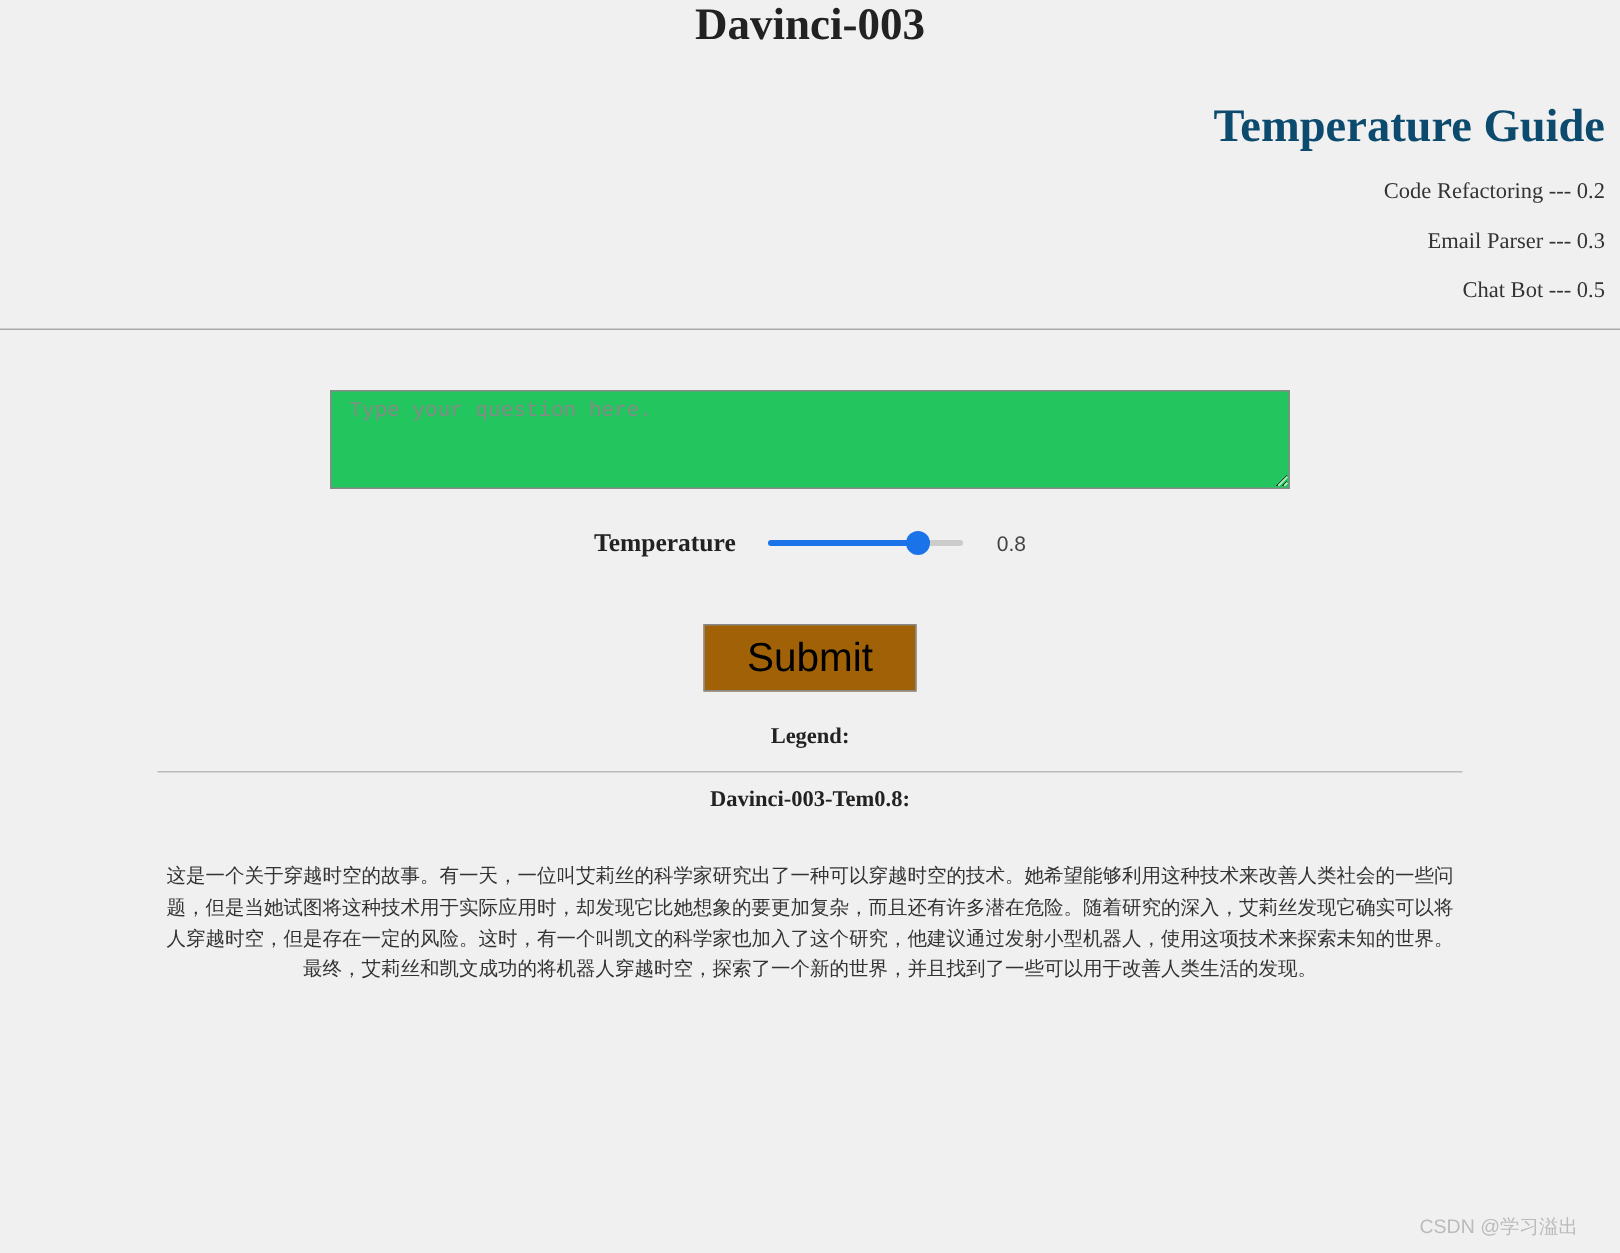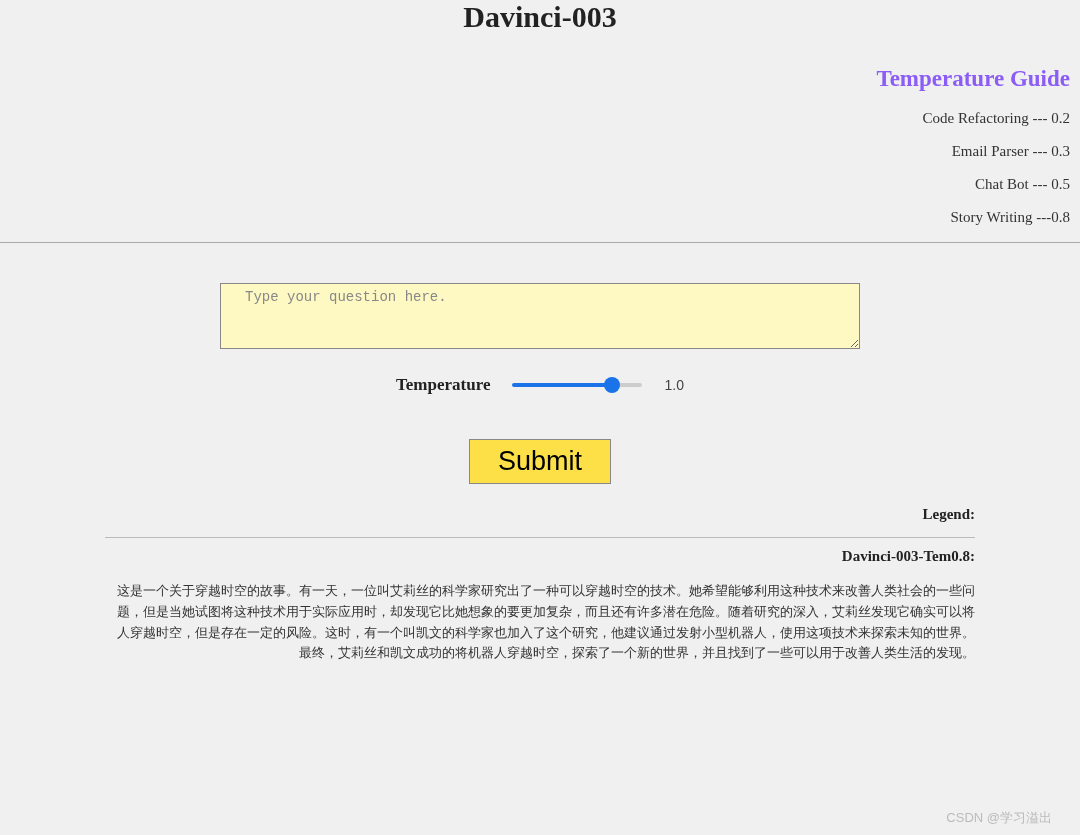--- a/index.html
+++ b/index.html
@@ -21,47 +21,47 @@
       text-align: center;
       color: #222;
     }
     .guide-section {
       text-align: right;
       padding-right: 10px;
       margin-top: 32px;
       margin-bottom: 12px;
     }
     .guide-title {
-      font-size: 23px;
+      font-size: 31px;
       font-weight: bold;
       margin-bottom: 18px;
-      color: #8b5cf6;
+      color: #0c4a6e;
     }
     .guide-item {
       font-size: 15px;
       margin-bottom: 16px;
       color: #333;
     }
     .divider {
       border: none;
       border-top: 1px solid #aaa;
       margin: 0 0 0 0;
     }
     .form-area {
       text-align: center;
       margin-top: 40px;
     }
     .question-box {
       width: 640px;
       height: 66px;
       border: 1px solid #888;
-      background: #fef9c3;
+      background: #22c55e;
       font-family: 'Courier New', monospace;
       font-size: 14px;
-      padding: 5px 24px;
+      padding: 5px 12px;
       color: #444;
       resize: both;
       display: inline-block;
       vertical-align: top;
     }
     .question-box::placeholder {
       color: #888;
     }
     .temp-row {
       margin-top: 26px;
@@ -103,29 +103,29 @@
     }
     .temp-value {
       font-size: 14px;
       color: #444;
       font-family: Arial, sans-serif;
     }
     .submit-button {
       margin-top: 44px;
       font-size: 27px;
       font-family: Arial, sans-serif;
-      background: #fde047;
+      background: #a16207;
       border: 1px solid #888;
       padding: 6px 28px;
       cursor: pointer;
     }
     .results {
       width: 870px;
       margin: 0 auto;
-      text-align: right;
+      text-align: center;
       margin-top: 22px;
     }
     .legend-label {
       font-size: 15px;
       font-weight: bold;
       margin-bottom: 14px;
     }
     .legend-question {
       font-size: 13px;
       color: #333;
@@ -133,21 +133,21 @@
       margin-bottom: 10px;
     }
     .thin-divider {
       border: none;
       border-top: 1px solid #bbb;
       margin: 0 0 10px 0;
     }
     .response-label {
       font-size: 15px;
       font-weight: bold;
-      margin-bottom: 16px;
+      margin-bottom: 32px;
     }
     .response-body {
       font-size: 13px;
       color: #333;
       line-height: 1.6;
       font-family: 'Segoe UI', 'Microsoft YaHei', Arial, sans-serif;
     }
     .watermark {
       position: absolute;
       bottom: 8px;
@@ -160,32 +160,31 @@
 </head>
 <body>
 
 <h1 class="page-title">Davinci-003</h1>
 
 <div class="guide-section">
   <div class="guide-title">Temperature Guide</div>
   <div class="guide-item">Code Refactoring --- 0.2</div>
   <div class="guide-item">Email Parser --- 0.3</div>
   <div class="guide-item">Chat Bot --- 0.5</div>
-  <div class="guide-item">Story Writing ---0.8</div>
 </div>
 
 <hr class="divider">
 
 <div class="form-area">
   <textarea class="question-box" placeholder="Type your question here." style=""></textarea>
 
   <div class="temp-row">
     <span class="temp-label">Temperature</span>
     <input type="range" class="slider" min="0" max="1" step="0.1" value="0.8" style="">
-    <span class="temp-value">1.0</span>
+    <span class="temp-value">0.8</span>
   </div>
 
   <button class="submit-button">Submit</button>
 
   <div class="results">
     <div class="legend-label">Legend:</div>
     <hr class="thin-divider">
     <div class="response-label">Davinci-003-Tem0.8:</div>
     <div class="response-body">这是一个关于穿越时空的故事。有一天，一位叫艾莉丝的科学家研究出了一种可以穿越时空的技术。她希望能够利用这种技术来改善人类社会的一些问题，但是当她试图将这种技术用于实际应用时，却发现它比她想象的要更加复杂，而且还有许多潜在危险。随着研究的深入，艾莉丝发现它确实可以将人穿越时空，但是存在一定的风险。这时，有一个叫凯文的科学家也加入了这个研究，他建议通过发射小型机器人，使用这项技术来探索未知的世界。最终，艾莉丝和凯文成功的将机器人穿越时空，探索了一个新的世界，并且找到了一些可以用于改善人类生活的发现。</div>
   </div>

